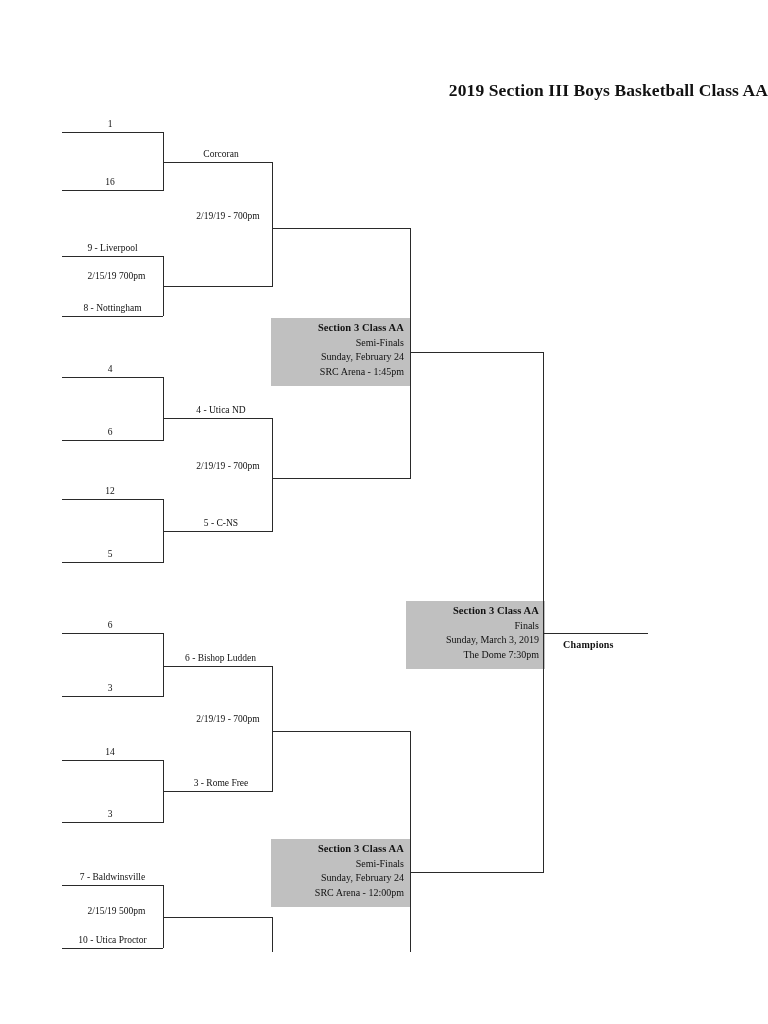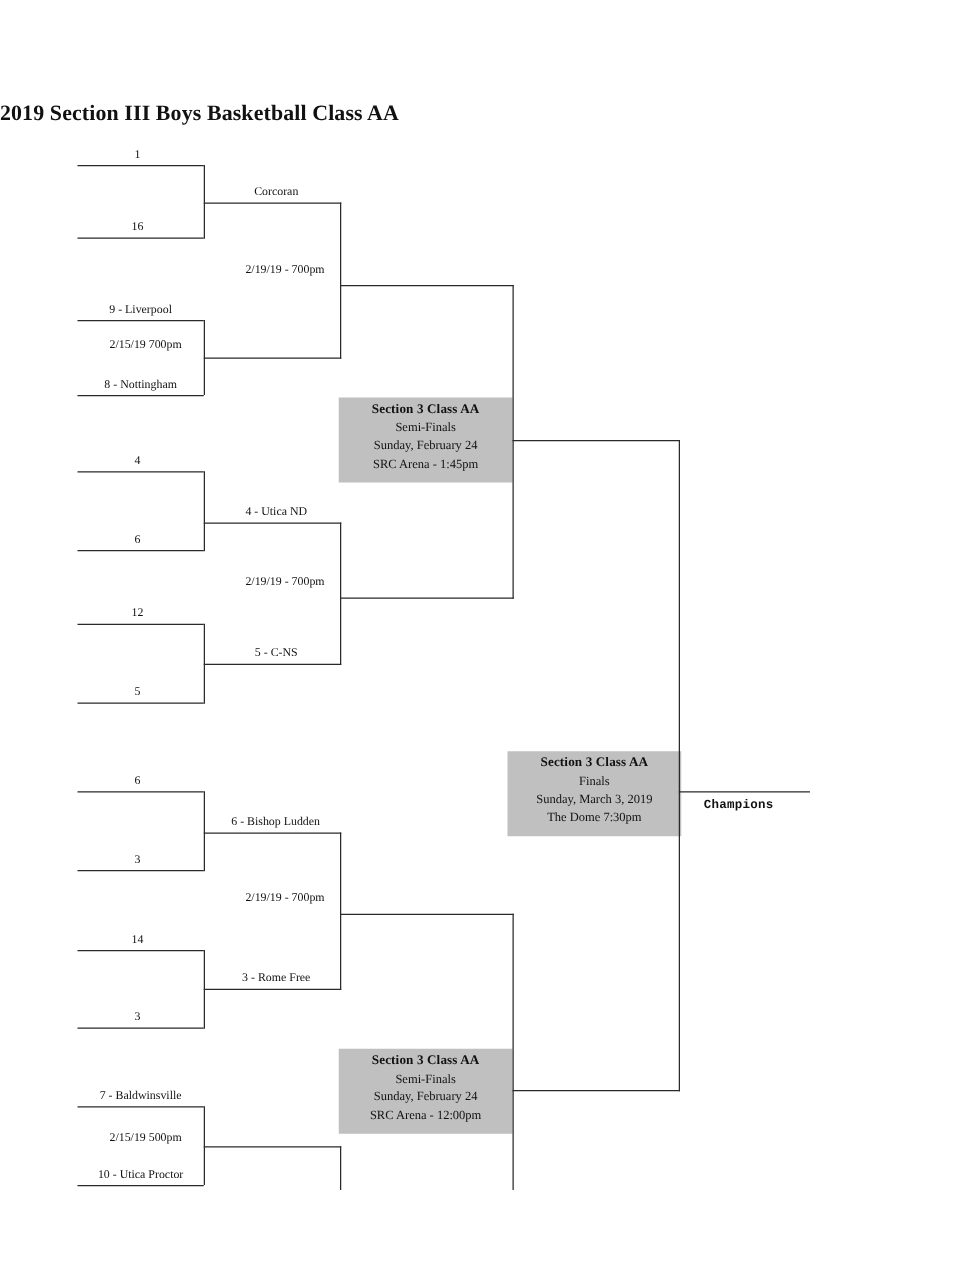--- a/index.html
+++ b/index.html
@@ -19,21 +19,21 @@
     background: #ffffff;
     overflow: hidden;
   }
 
   
   .bracket-title {
     position: absolute;
     left: 0;
     top: 80px;
     width: 768px;
-    text-align: left;
+    text-align: right;
     font-family: "Liberation Serif", "DejaVu Serif", serif;
     font-weight: bold;
     font-size: 17.5px;
     letter-spacing: 0.1px;
     color: #111111;
   }
 
   
   .hline {
     position: absolute;
@@ -63,21 +63,21 @@
     line-height: 11px;
     text-align: center;
     color: #111111;
     white-space: nowrap;
   }
 
   
   .info-box {
     position: absolute;
     background: #c0c0c0;
-    text-align: center;
+    text-align: right;
     font-size: 10px;
     line-height: 14.5px;
     color: #111111;
     padding: 3px 6px 4px 6px;
     box-sizing: border-box;
   }
   .info-box .ib-title {
     font-weight: bold;
     font-size: 10.5px;
     letter-spacing: 0.1px;
@@ -216,15 +216,15 @@
   <div class="info-box" style="left:406px; top:601px; width:139px; height:68px;">
     <span class="ib-title ib-line">Section 3 Class AA</span>
     <span class="ib-line">Finals</span>
     <span class="ib-line">Sunday, March 3, 2019</span>
     <span class="ib-line">The Dome 7:30pm</span>
   </div>
 
   <div class="vline" style="left:543px; top:352px; height:521px;"></div>
 
   <div class="hline" style="left:543px; top:633px; width:105px;"></div>
-  <div class="champions" style="left:563px; top:639px;font-family:Liberation Mono, monospace;">Champions</div>
+  <div class="champions" style="left:563px; top:639px;">Champions</div>
 
 </div>
 
 </body></html>

